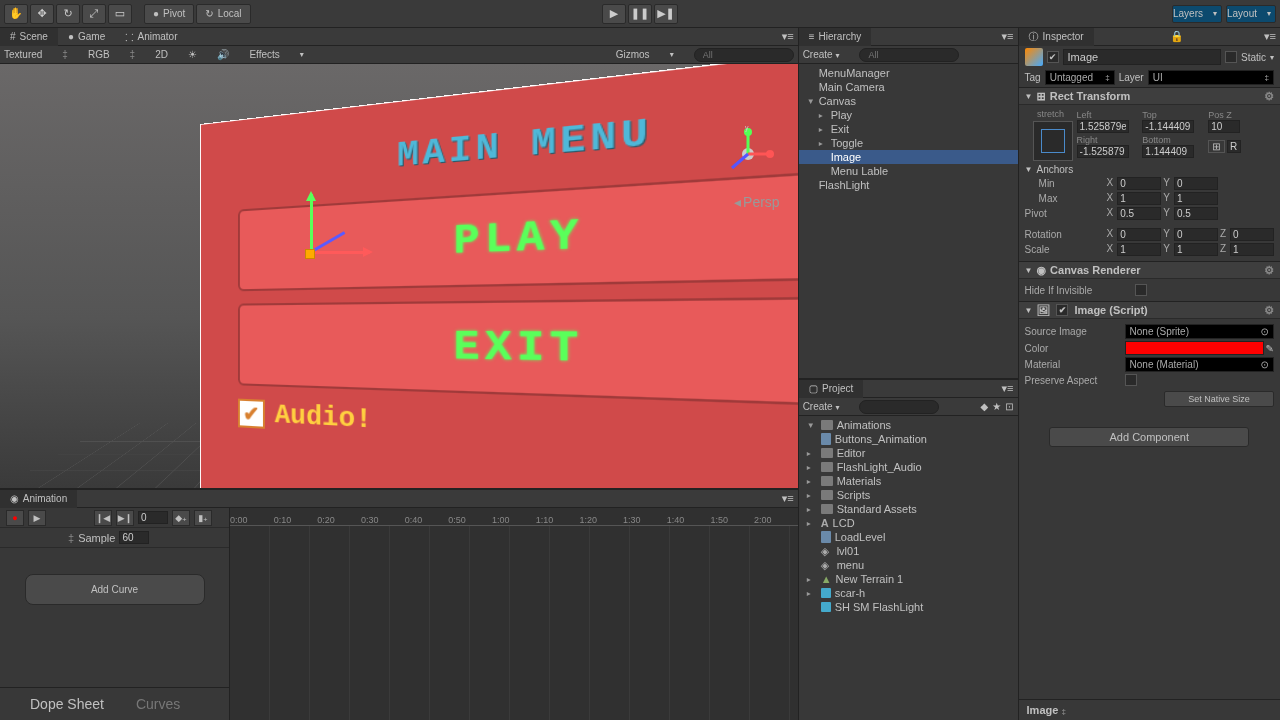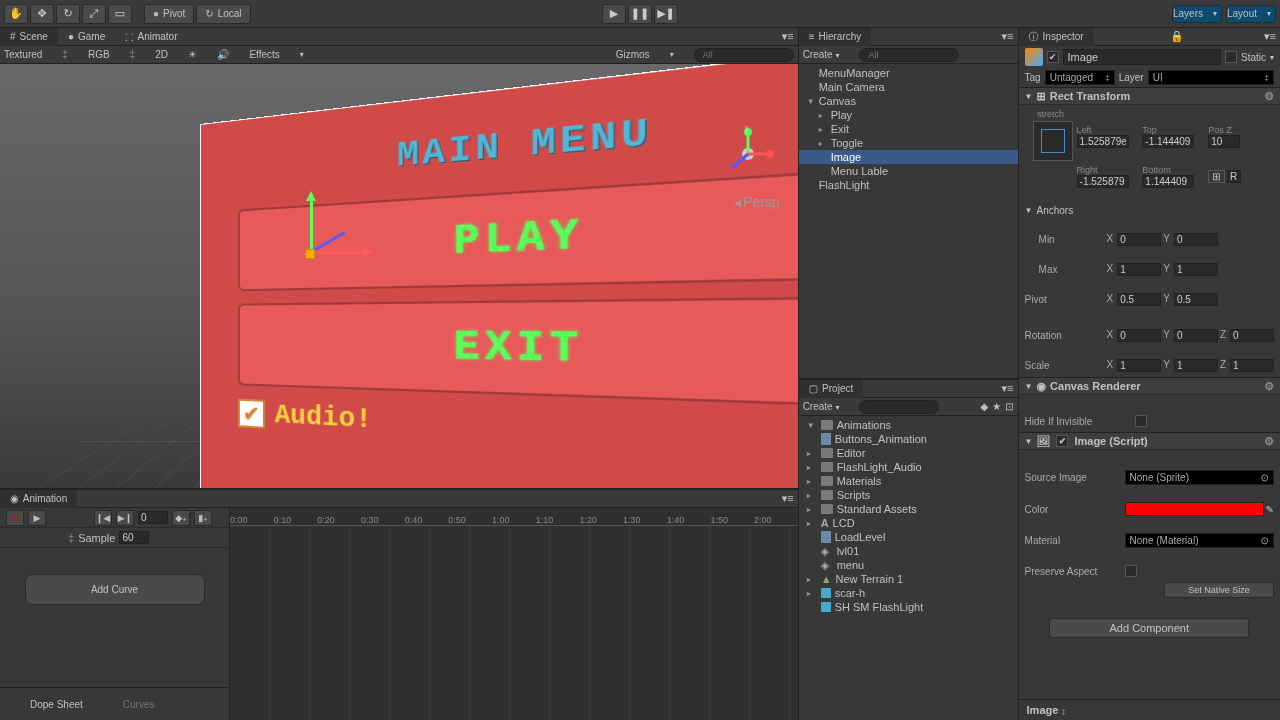--- a/index.html
+++ b/index.html
@@ -51,21 +51,21 @@
 
 
 .animation-panel { height: 232px; background: #383838; border-top: 2px solid #222; display: flex; flex-direction: column; }
 .anim-controls-row { height: 20px; display: flex; align-items: center; padding: 0 6px; gap: 4px; border-bottom: 1px solid #2a2a2a; }
 .anim-btn { width: 18px; height: 16px; background: #4a4a4a; border: 1px solid #2a2a2a; display: flex; align-items: center; justify-content: center; cursor: pointer; font-size: 9px; }
 .anim-btn.rec { color: #ff0000; }
 .anim-body { flex: 1; display: flex; }
 .anim-left { width: 230px; border-right: 1px solid #222; display: flex; flex-direction: column; }
 .anim-right { flex: 1; background: #303030; position: relative; overflow: hidden; }
 .add-curve-btn { margin: 26px auto; width: 180px; height: 31px; background: #4a4a4a; border: 1px solid #2a2a2a; border-radius: 8px; display: flex; align-items: center; justify-content: center; font-size: 10px; cursor: pointer; }
-.anim-footer { height: 18px; display: flex; align-items: center; padding: 16px 30px; gap: 40px; font-size: 10px; border-top: 1px solid #222; }
+.anim-footer { height: 18px; display: flex; align-items: center; padding: 16px 30px; gap: 32px; font-size: 14px; border-top: 1px solid #222; }
 .timeline-ruler { height: 18px; display: flex; align-items: flex-end; border-bottom: 1px solid #555; position: relative; }
 .time-tick { flex: 1; font-size: 9px; color: #888; text-align: left; }
 .timeline-tracks { position: relative; height: calc(100% - 18px); background: repeating-linear-gradient(90deg, #303030 0px, #303030 39px, #3a3a3a 39px, #3a3a3a 40px); }
 
 
 .hierarchy-panel { flex: 0 0 auto; height: 350px; display: flex; flex-direction: column; background: #383838; }
 .tree { padding: 2px 0; flex: 1; overflow-y: auto; }
 .tree-item { padding: 1px 8px; display: flex; align-items: center; gap: 2px; cursor: pointer; font-size: 11px; }
 .tree-item.selected { background: #3a5a8a; color: #fff; }
 .tree-indent-1 { padding-left: 20px; }
@@ -79,21 +79,21 @@
 .file-icon { width: 10px; height: 12px; background: #6a8aaa; border-radius: 1px; display: inline-block; }
 .unity-icon { width: 12px; height: 12px; display: inline-block; position: relative; }
 .unity-icon::before { content: '◈'; color: #aaa; font-size: 11px; }
 
 
 .inspector-panel { flex: 1; display: flex; flex-direction: column; background: #383838; overflow-y: auto; }
 .insp-header-row { display: flex; align-items: center; padding: 2px 6px; gap: 4px; }
 .insp-name-input { background: #2a2a2a; border: 1px solid #222; color: #ccc; padding: 1px 4px; font-size: 11px; flex: 1; }
 .comp-header { height: 18px; background: #3e3e3e; display: flex; align-items: center; padding: 0 6px; gap: 4px; font-size: 11px; font-weight: bold; border-top: 1px solid #222; border-bottom: 1px solid #2a2a2a; }
 .comp-body { padding: 4px 6px; }
-.prop-row { display: flex; align-items: center; padding: 1px 0; font-size: 10px; margin-top: 15px; }
+.prop-row { display: flex; align-items: center; padding: 1px 0; font-size: 10px; }
 .prop-label { width: 82px; color: #aaa; }
 .prop-xyz { display: flex; gap: 2px; flex: 1; }
 .xyz-label { color: #aaa; margin-right: 2px; }
 .xyz-input { background: #2a2a2a; border: 1px solid #222; color: #ccc; width: 44px; padding: 0 2px; font-size: 10px; }
 .anchor-box { width: 40px; height: 40px; border: 1px solid #555; background: #2a2a2a; margin: 2px 8px; display: flex; align-items: center; justify-content: center; }
 .anchor-inner { width: 24px; height: 24px; border: 1px solid #4a8aca; }
 .obj-field { flex: 1; background: #000000; border: 1px solid #222; color: #aaa; padding: 1px 4px; font-size: 10px; display: flex; align-items: center; }
 .color-swatch { flex: 1; height: 14px; background: #ff0000; border: 1px solid #222; }
 .add-comp-btn { margin: 12px auto; width: 200px; height: 20px; background: #4a4a4a; border: 1px solid #2a2a2a; border-radius: 3px; display: flex; align-items: center; justify-content: center; font-size: 11px; cursor: pointer; }
 .set-native-btn { margin: 4px 0 4px auto; width: 110px; height: 16px; background: #4a4a4a; border: 1px solid #2a2a2a; border-radius: 2px; display: flex; align-items: center; justify-content: center; font-size: 9px; cursor: pointer; }

